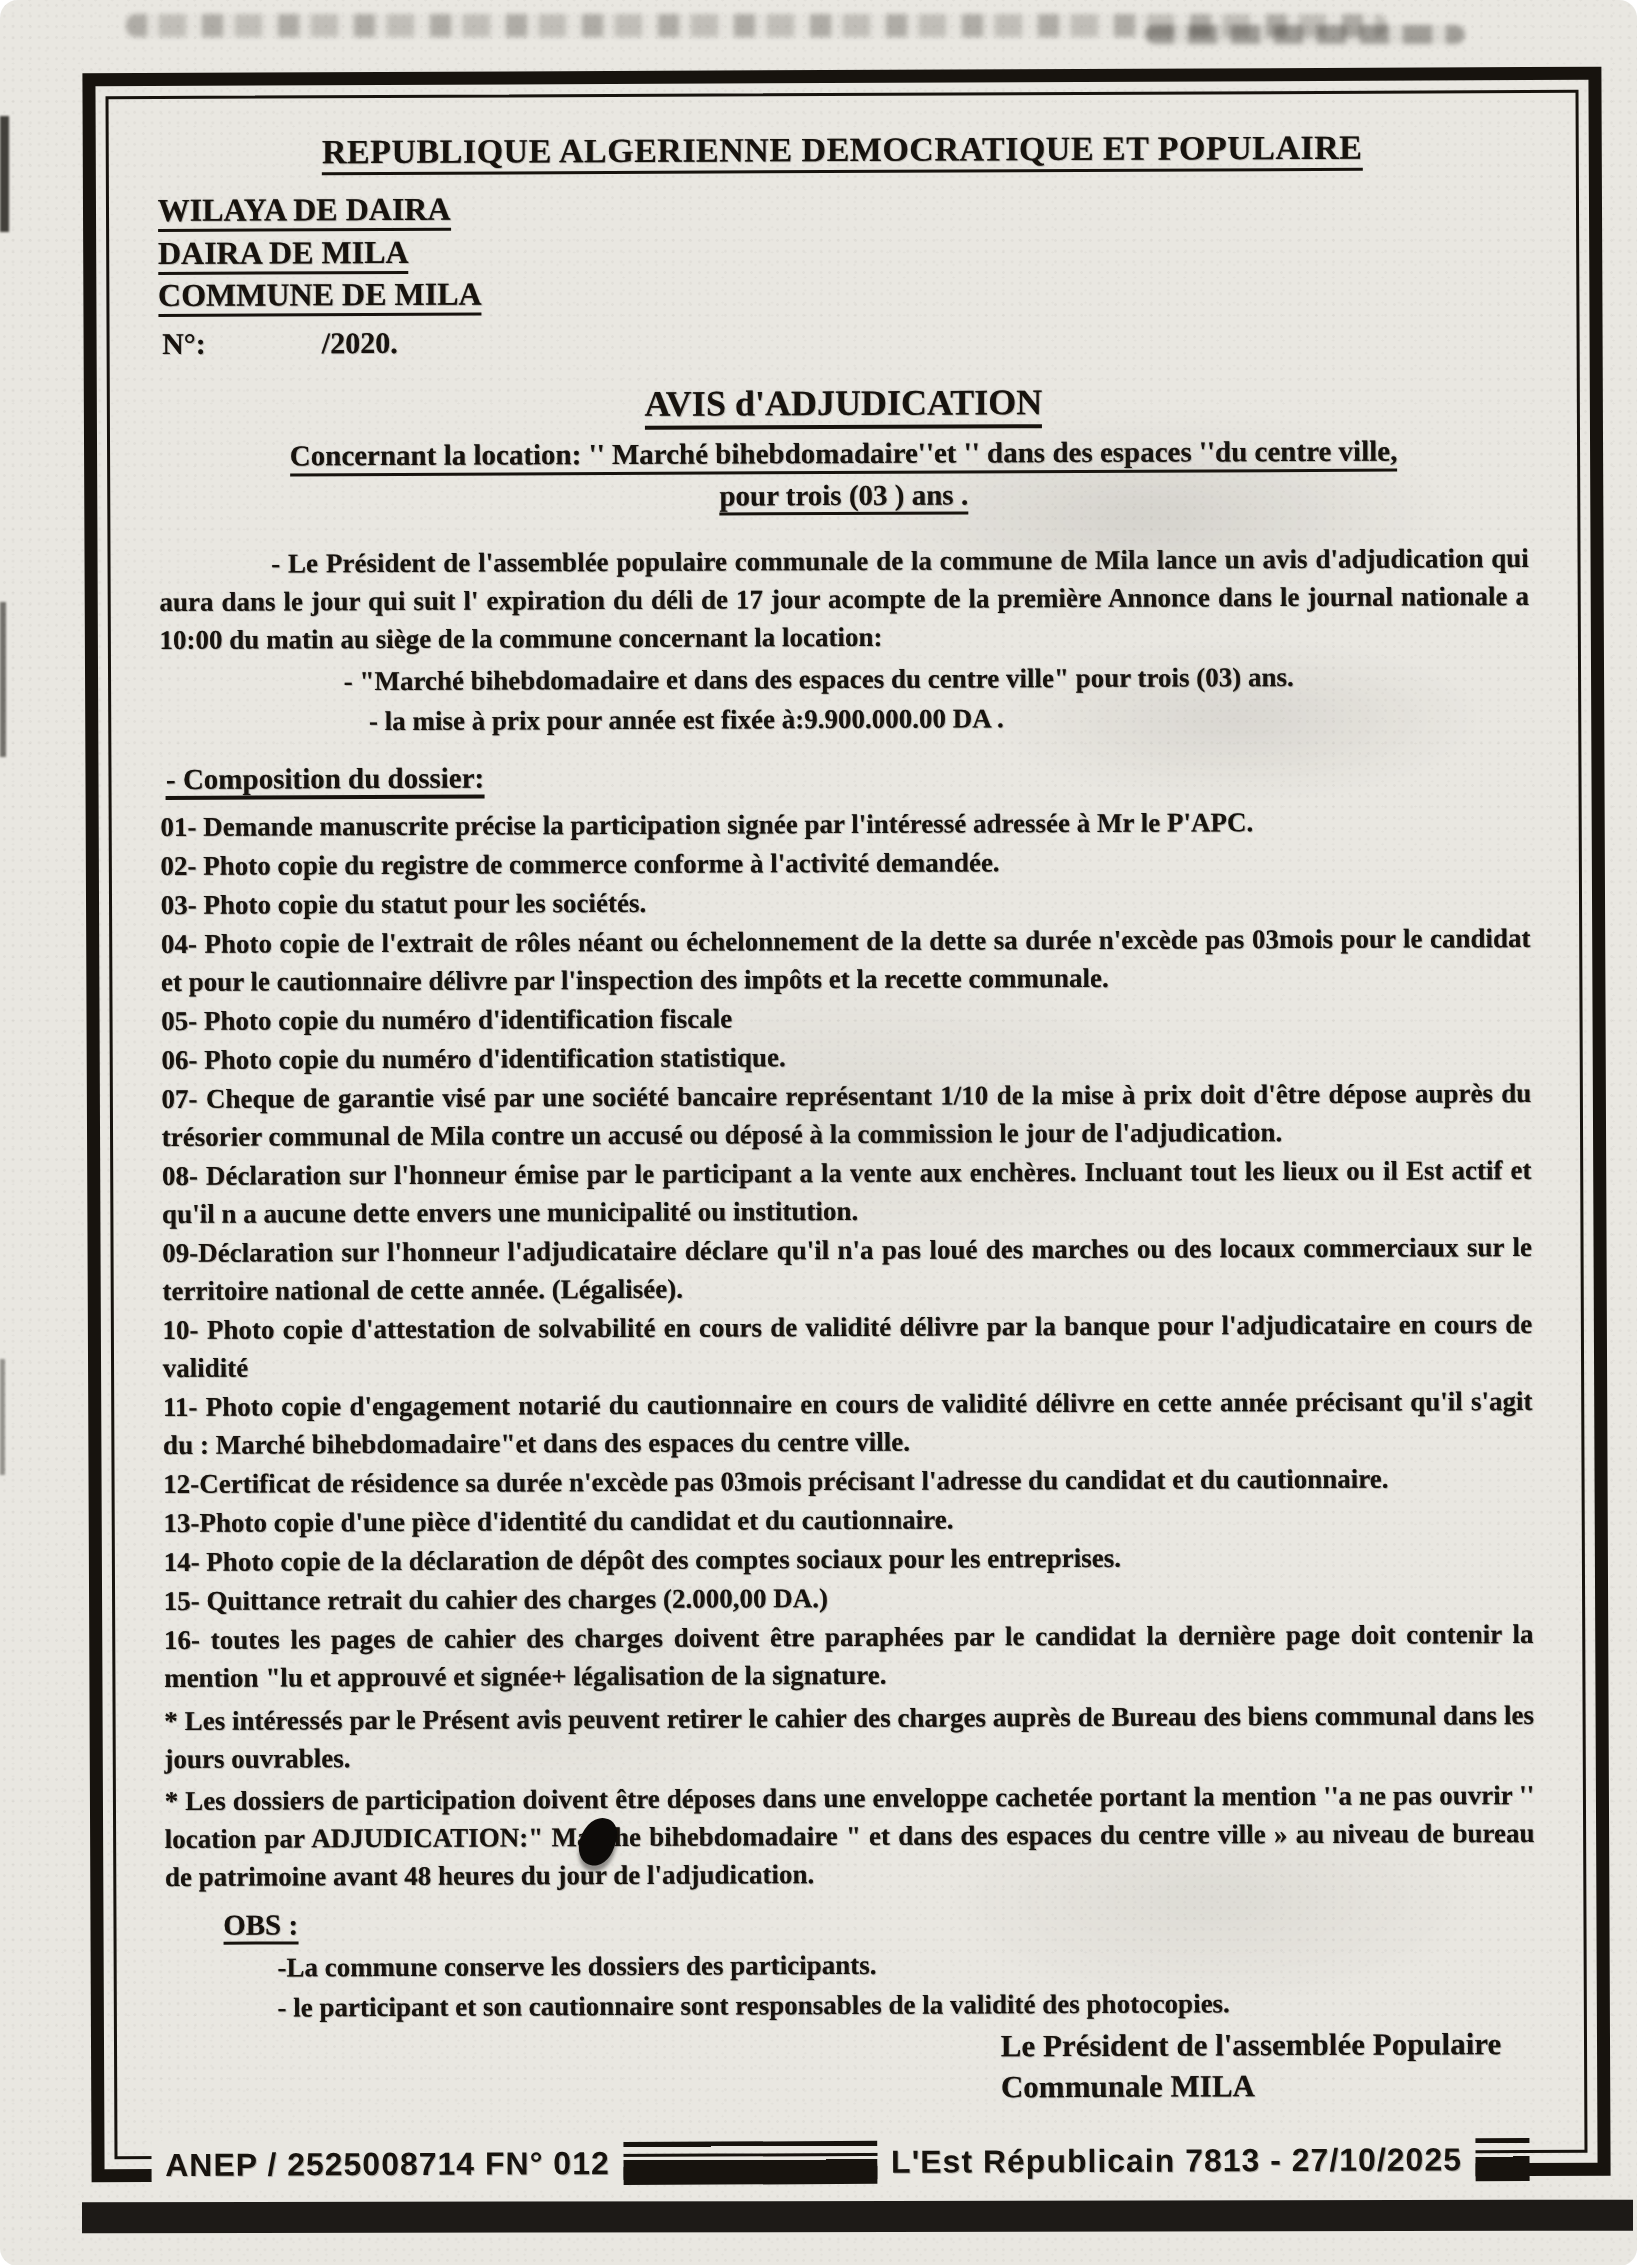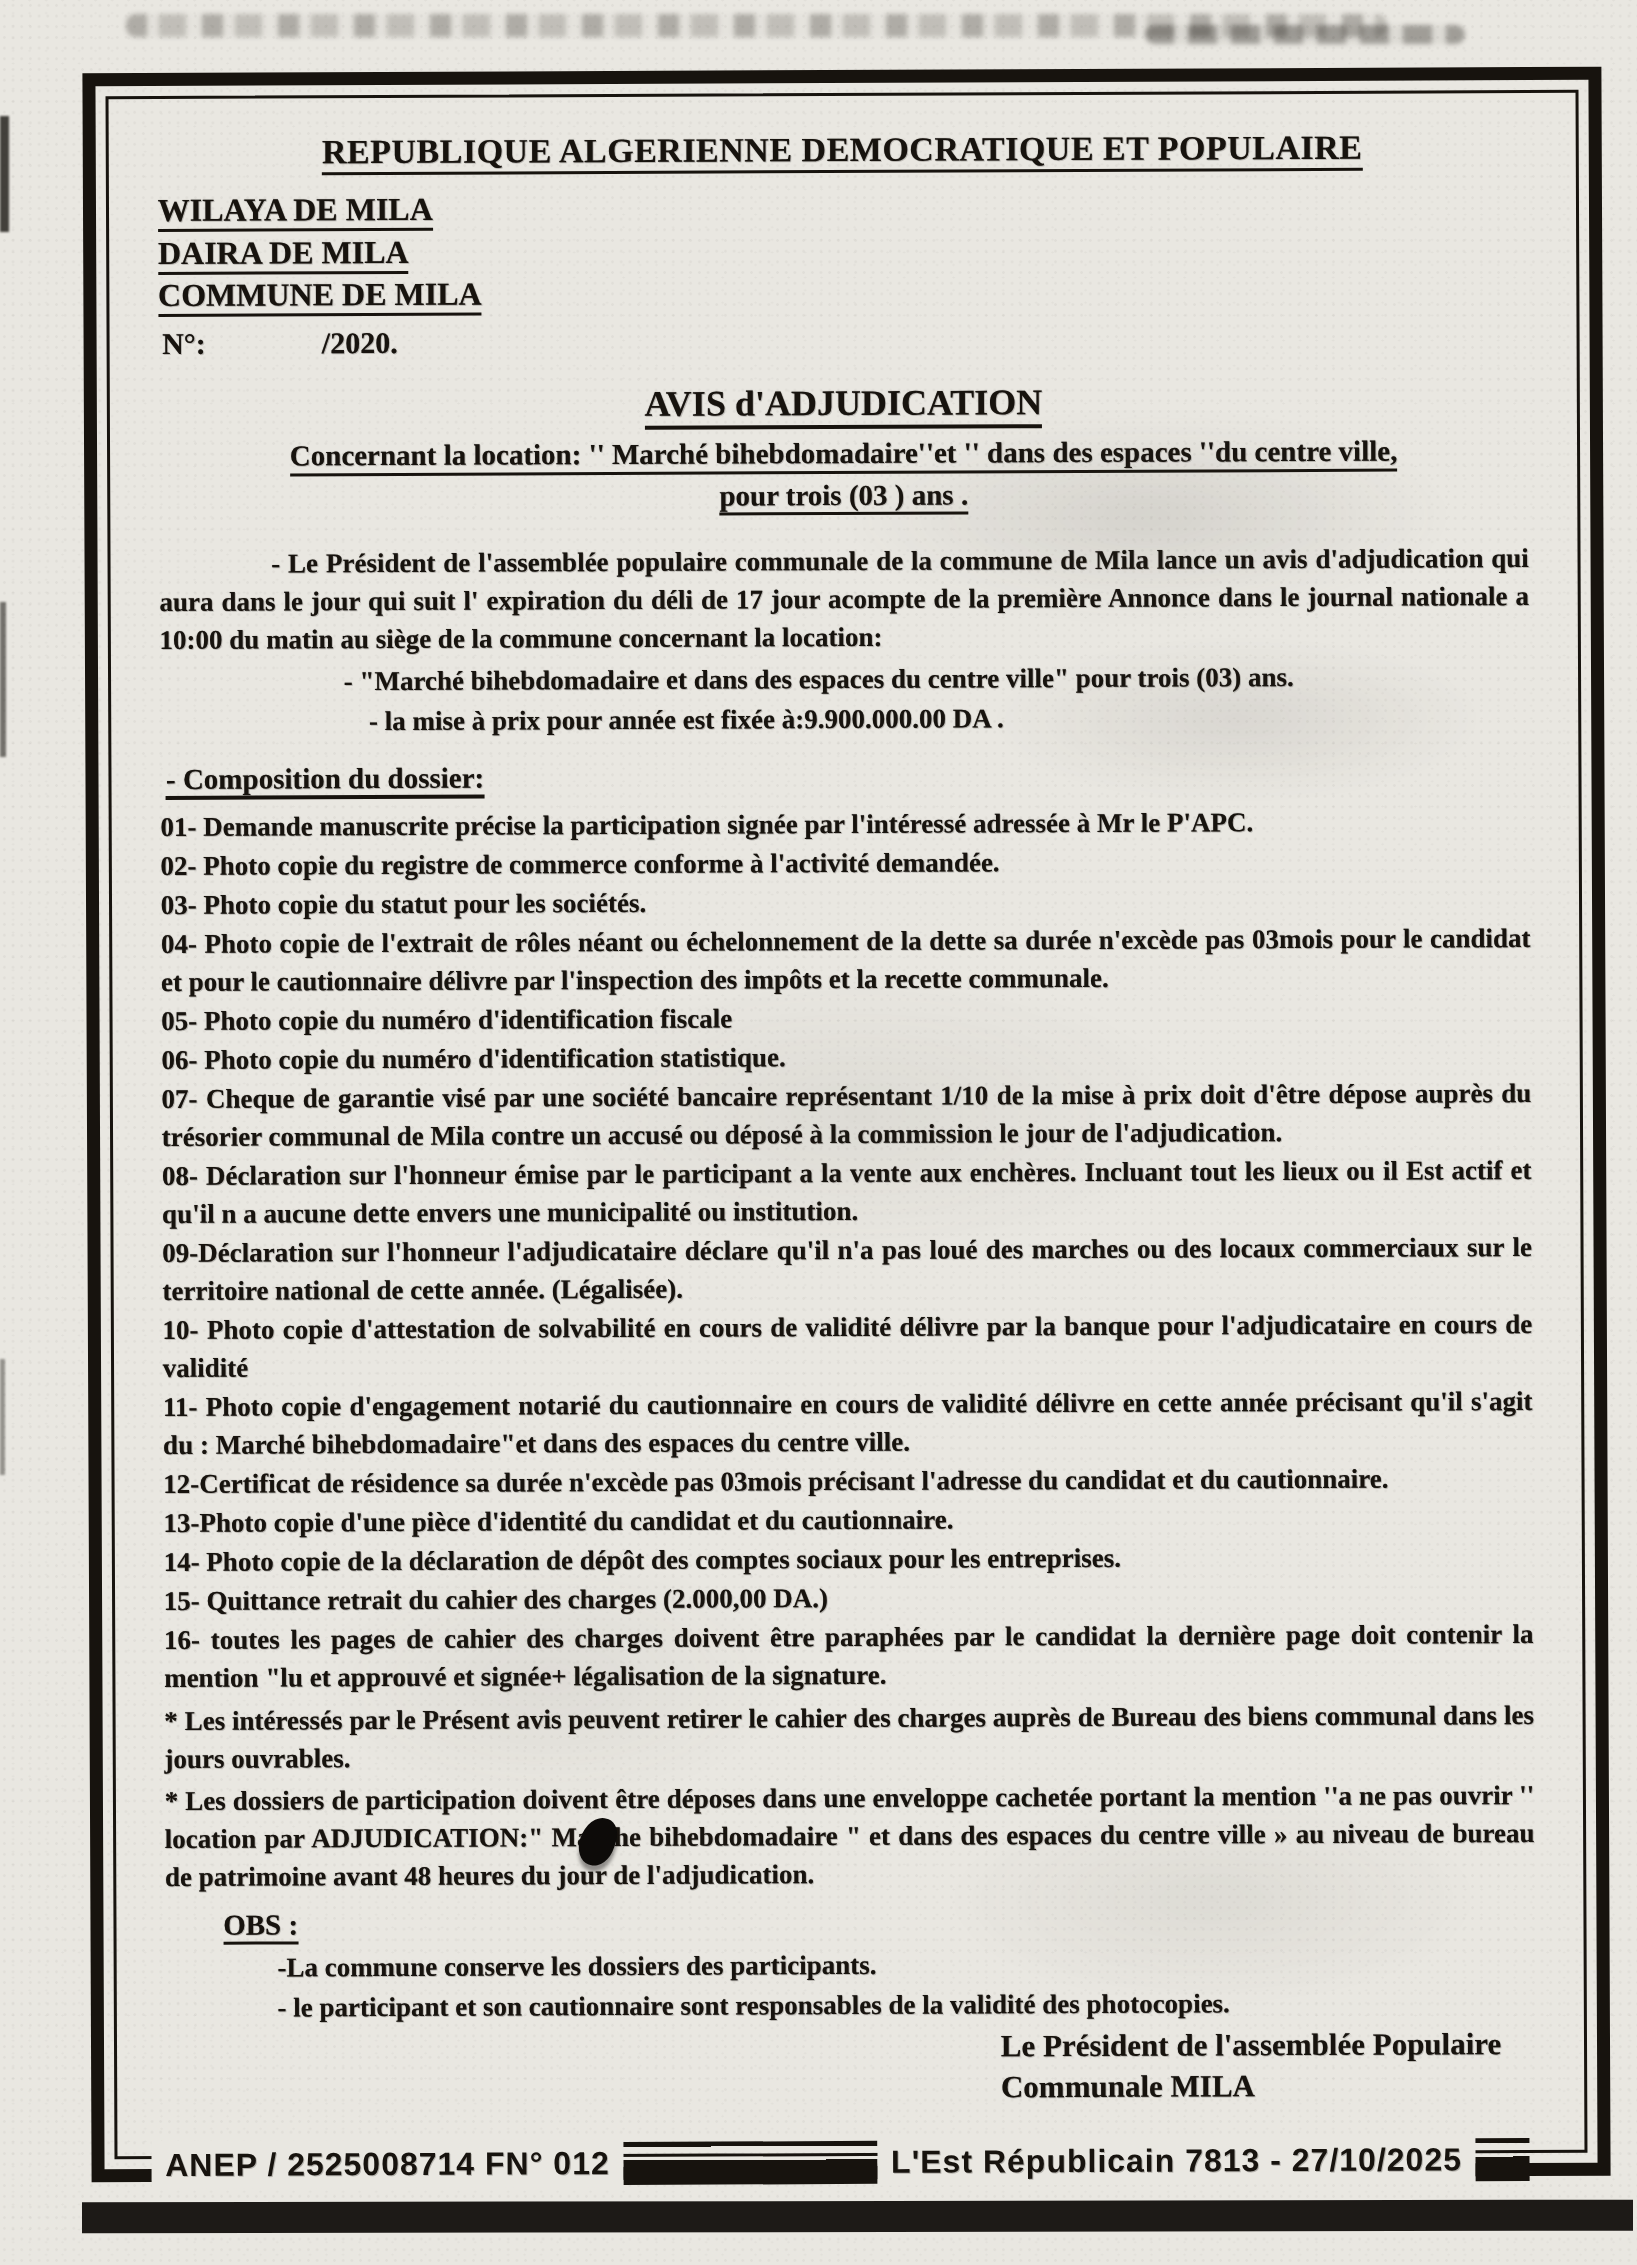--- a/index.html
+++ b/index.html
@@ -15,20 +15,21 @@
     position:relative;
   }
   .scan{
     position:absolute;inset:0;
     background-color:var(--paper,#e9e7e1);
     background-image:
       radial-gradient(rgba(85,80,72,0.06) 1px, transparent 1.4px),
       radial-gradient(rgba(60,56,50,0.045) 1px, transparent 1.6px);
     background-size:8.7px 10.7px,16.5px 12.6px;
     background-position:0 0,4.9px 6.8px;
+    border-radius:18px;
   }
   
   .bleed{position:absolute;filter:blur(2.9px);border-radius:9.7px;pointer-events:none;}
   .bleed-top{
     top:13.6px;left:126px;width:1261px;height:23px;opacity:.55;
     background:repeating-linear-gradient(90deg,
       rgba(40,36,30,.55) 0 21.3px, rgba(40,36,30,.06) 21.3px 33px,
       rgba(40,36,30,.38) 33px 60px, rgba(40,36,30,.04) 60px 76px);
   }
   .bleed-top-right{
@@ -159,21 +160,21 @@
         <div class="blotch b4"></div>
         <div class="blotch b5"></div>
         <div class="ink-blot"></div>
 
         <div class="republic">
           <span class="u">REPUBLIQUE ALGERIENNE DEMOCRATIQUE ET POPULAIRE</span>
         </div>
 
         <div class="admin-block">
 
-            <div class="admin-line"><span class="u">WILAYA DE MILA</span></div>
+            <div class="admin-line"><span class="u">WILAYA DE DAIRA</span></div>
 
             <div class="admin-line"><span class="u">DAIRA DE MILA</span></div>
 
             <div class="admin-line"><span class="u">COMMUNE DE MILA</span></div>
           </div>
 
         <div class="ref-line">
           <span>N°:</span><span class="ref-gap"></span><span>/2020.</span>
         </div>
 

